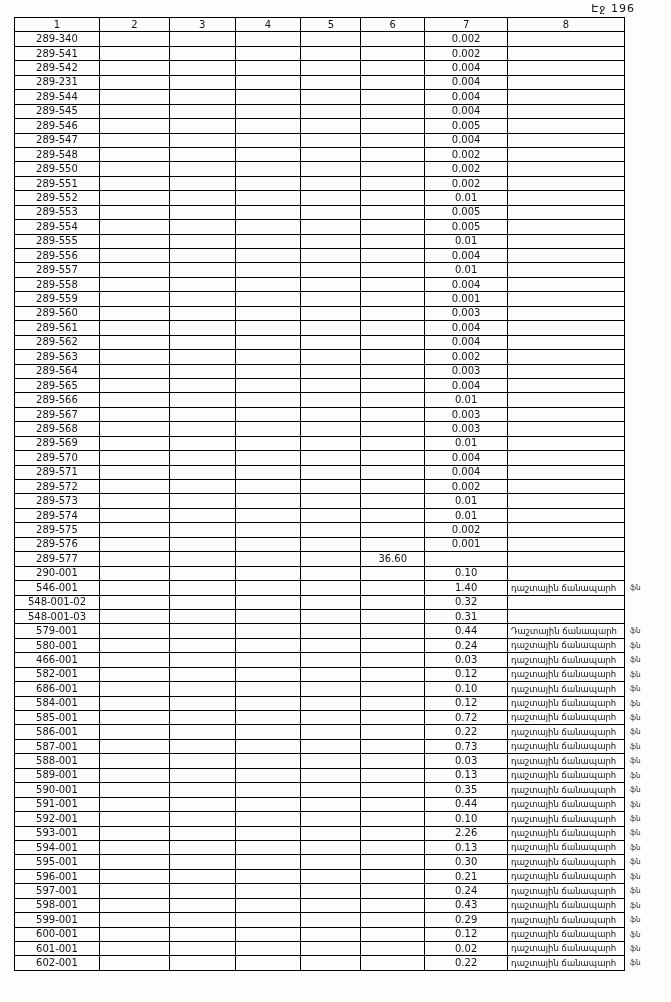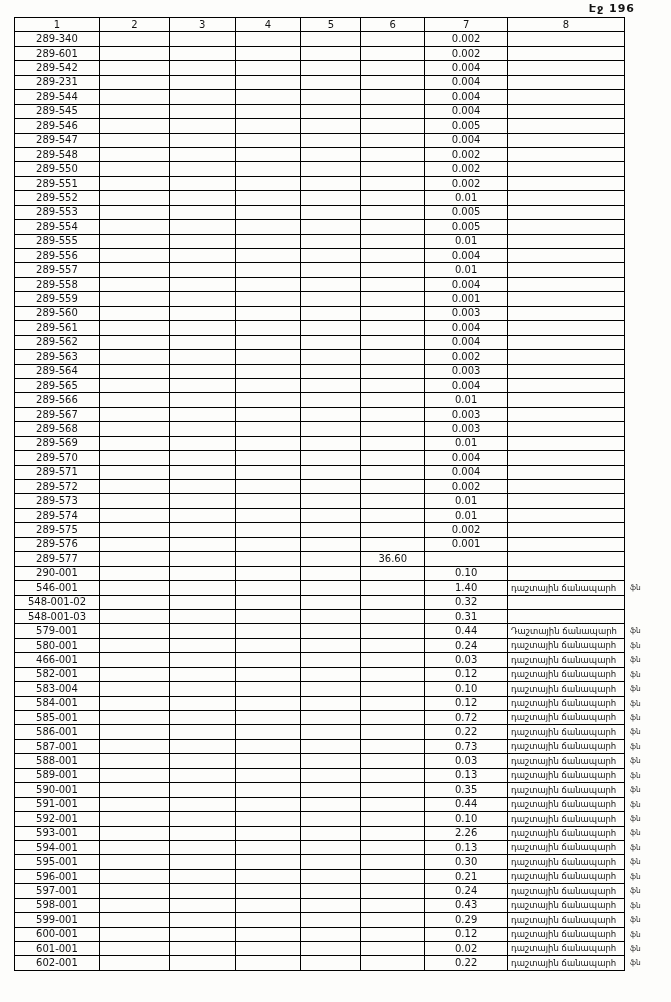--- a/index.html
+++ b/index.html
@@ -10,21 +10,21 @@
     position: relative;
     background: #fdfdfb;
     color: #121212;
     font-family: "DejaVu Sans", sans-serif;
   }
   .page-label {
     position: absolute;
     top: 2px;
     right: 36px;
     font-size: 11px;
-    font-weight: bold;
+    font-weight: normal;
     letter-spacing: 1px;
   }
   table.grid {
     position: absolute;
     top: 17px;
     left: 14px;
     border-collapse: collapse;
     table-layout: fixed;
   }
   .grid th, .grid td {
@@ -93,21 +93,21 @@
         <td class="c2"></td>
         <td class="c3"></td>
         <td class="c4"></td>
         <td class="c5"></td>
         <td class="c6"></td>
         <td class="c7">0.002</td>
         <td class="c8"></td>
         <td class="note-cell"></td>
       </tr>
       <tr>
-        <td class="c1">289-601</td>
+        <td class="c1">289-541</td>
         <td class="c2"></td>
         <td class="c3"></td>
         <td class="c4"></td>
         <td class="c5"></td>
         <td class="c6"></td>
         <td class="c7">0.002</td>
         <td class="c8"></td>
         <td class="note-cell"></td>
       </tr>
       <tr>
@@ -577,21 +577,21 @@
         <td class="c2"></td>
         <td class="c3"></td>
         <td class="c4"></td>
         <td class="c5"></td>
         <td class="c6"></td>
         <td class="c7">0.12</td>
         <td class="c8">դաշտային ճանապարհ</td>
         <td class="note-cell">ֆն</td>
       </tr>
       <tr>
-        <td class="c1">583-004</td>
+        <td class="c1">686-001</td>
         <td class="c2"></td>
         <td class="c3"></td>
         <td class="c4"></td>
         <td class="c5"></td>
         <td class="c6"></td>
         <td class="c7">0.10</td>
         <td class="c8">դաշտային ճանապարհ</td>
         <td class="note-cell">ֆն</td>
       </tr>
       <tr>

